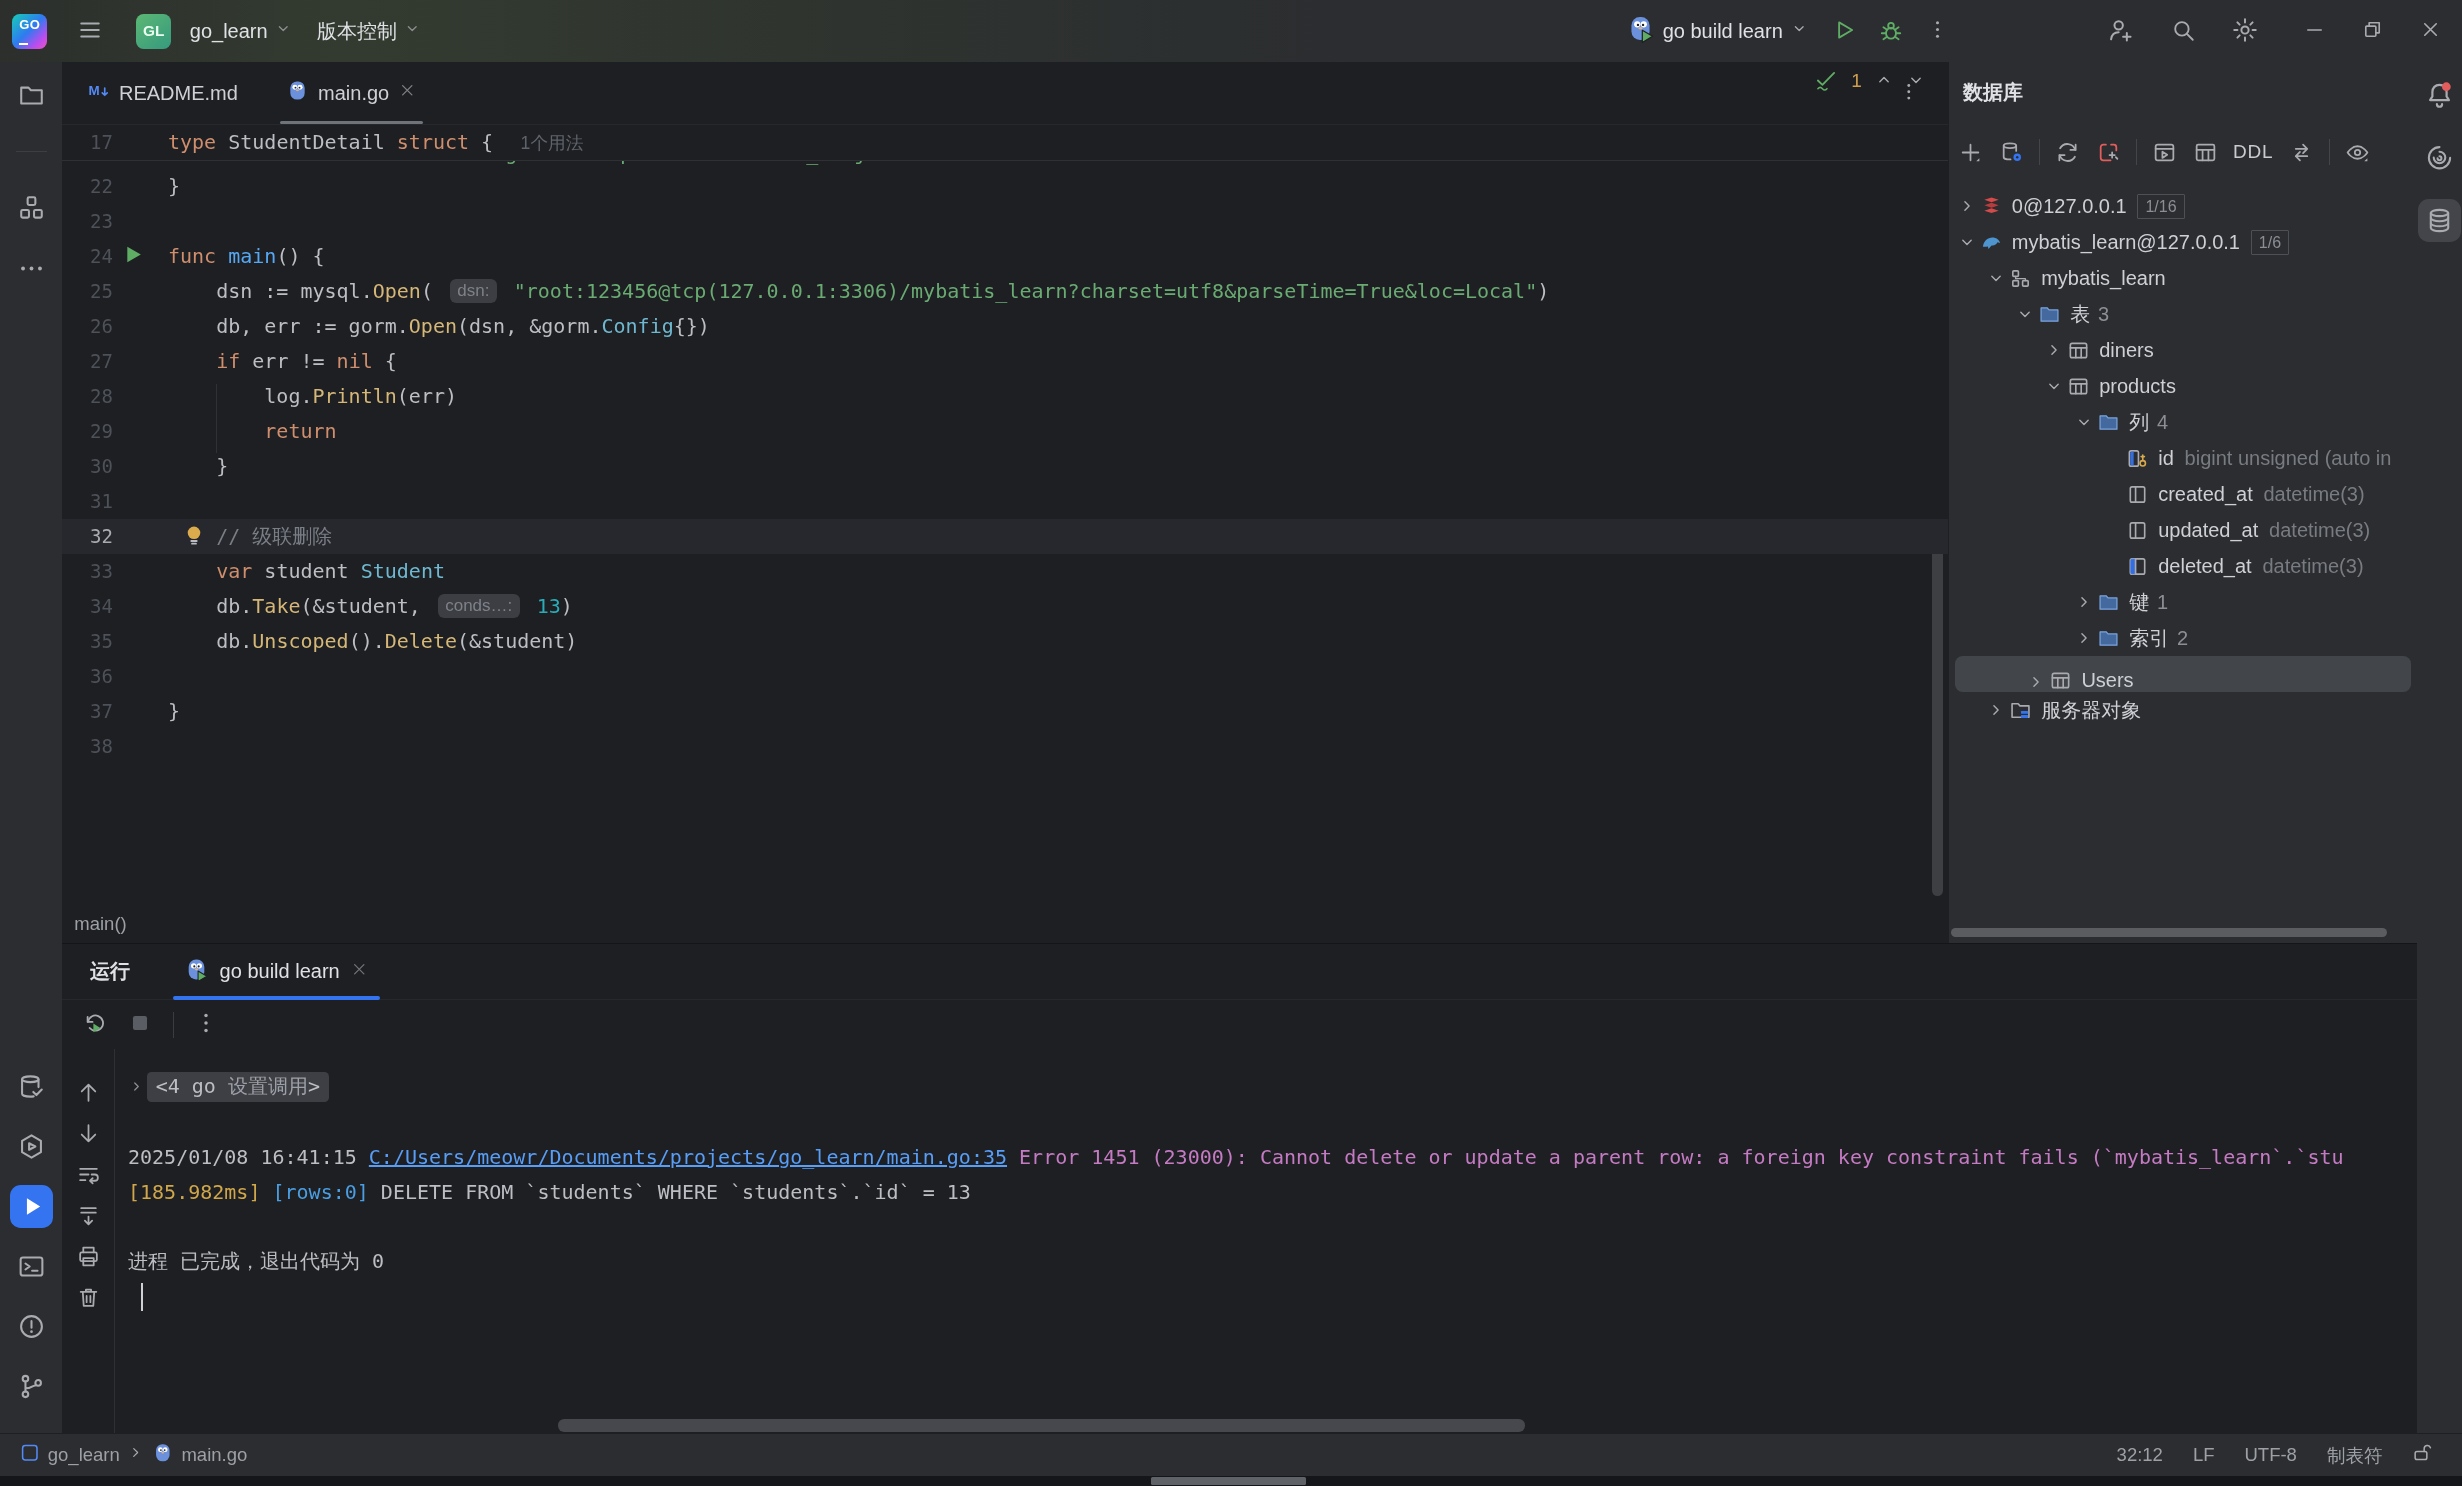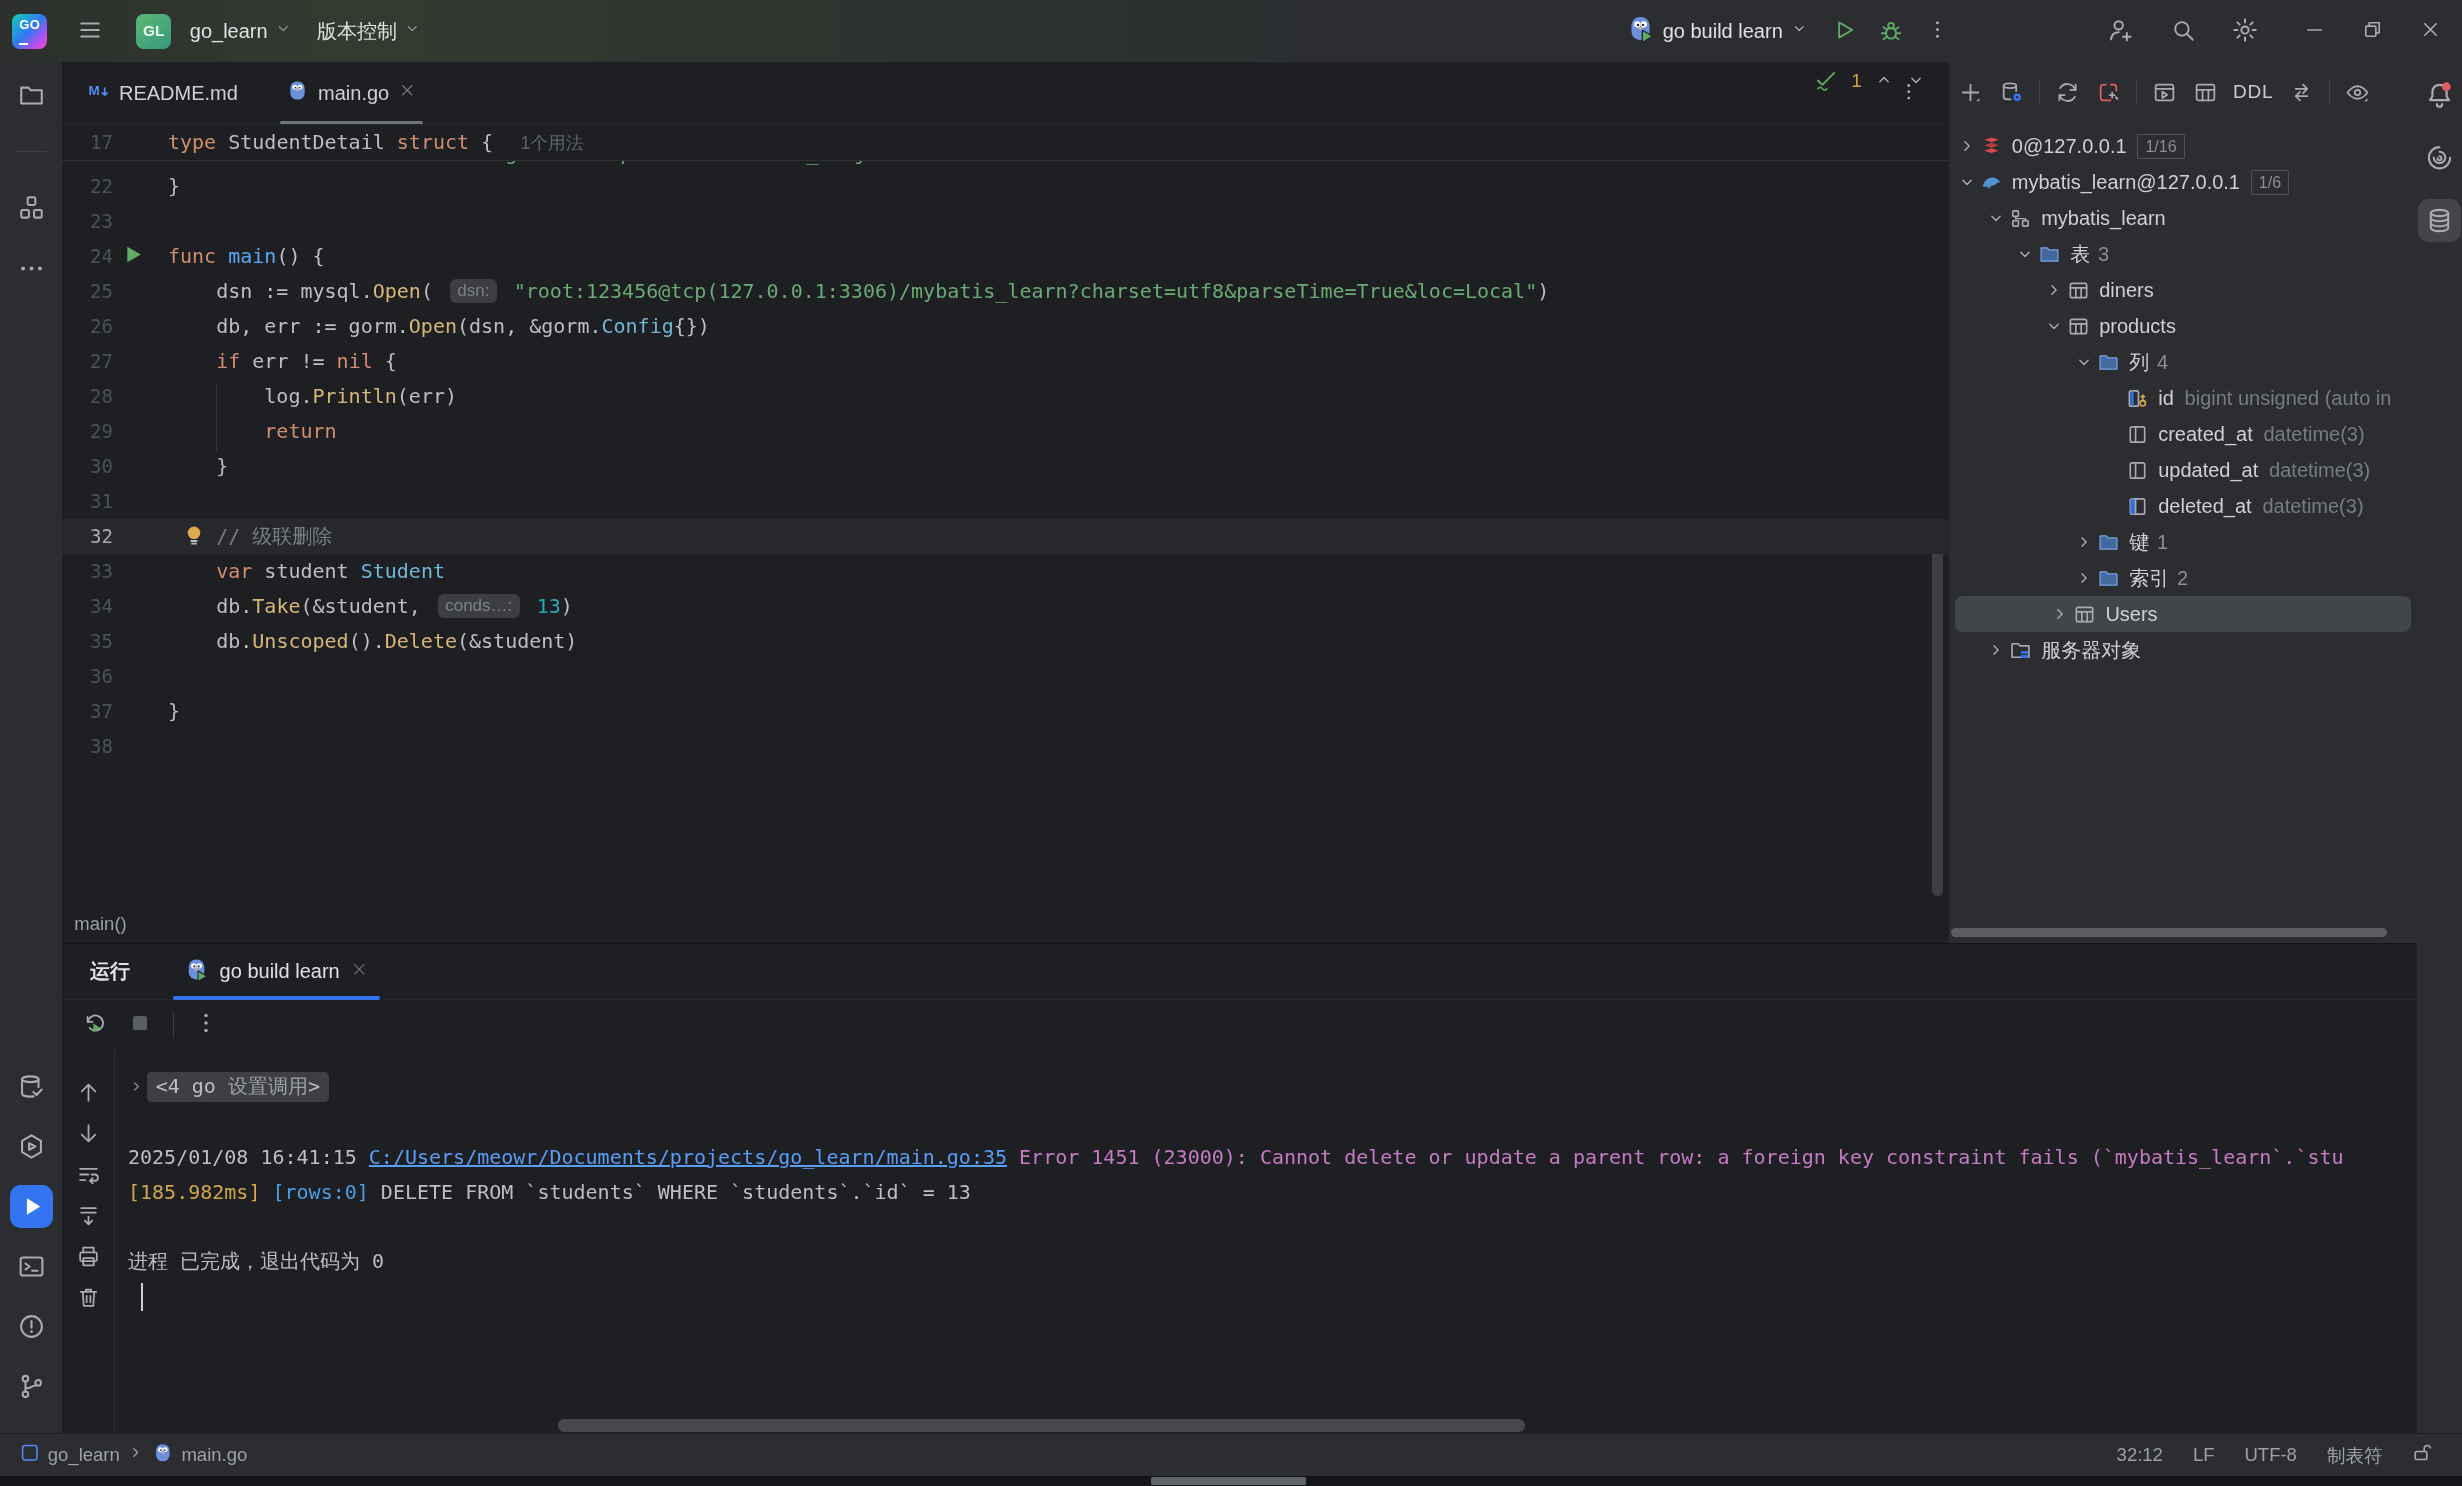--- a/index.html
+++ b/index.html
@@ -458,20 +458,21 @@
           <div class="code-row">
             <span class="ln">38</span>
             <span class="code-text"></span>
           </div>
         </div>
 
       <div class="crumb">main()</div>
     </div>
 
     <div class="db-panel">
+      <div class="db-head">数据库</div>
       <div class="db-toolbar" id="db-toolbar">
           <span class="tbtn">
             <span class="ic">
               <svg viewBox="0 0 24 24" width="25" height="25" fill="none" stroke="#a9abb0" stroke-width="1.7" stroke-linecap="round" stroke-linejoin="round">
                 <path d="M12 4.5v15M4.5 12h15"></path>
                 <path d="M17.5 20.5l3-3v3z" fill="#a9abb0" stroke="none"></path>
               </svg>
             </span>
           </span>
           <span class="tbtn">
@@ -729,21 +730,21 @@
               </span>
             </span>
             <span class="ic t-ico">
               <svg viewBox="0 0 24 24" width="23" height="23" fill="none" stroke="#a9abb0" stroke-width="1.7" stroke-linecap="round" stroke-linejoin="round">
                 <path d="M3.2 5h6.3l2 2.2h9.3V19H3.2z" fill="#44699e" stroke="#7aa3dd" stroke-width="1.3"></path>
               </svg>
             </span>
             <span>索引</span>
             <span class="t-count">2</span>
           </div>
-          <div class="tree-row selected" style="padding-left: 92px;">
+          <div class="tree-row selected" style="padding-left: 68px; align-items: flex-end;">
             <span class="chev-cell">
               <span class="ic">
                 <svg viewBox="0 0 24 24" width="20" height="20" fill="none" stroke="#a9abb0" stroke-width="1.7" stroke-linecap="round" stroke-linejoin="round">
                   <path d="M9.5 7l5 5-5 5"></path>
                 </svg>
               </span>
             </span>
             <span class="ic t-ico">
               <svg viewBox="0 0 24 24" width="23" height="23" fill="none" stroke="#a9abb0" stroke-width="1.7" stroke-linecap="round" stroke-linejoin="round">
                 <rect x="3.5" y="4.5" width="17" height="15" rx="1.8"></rect>

